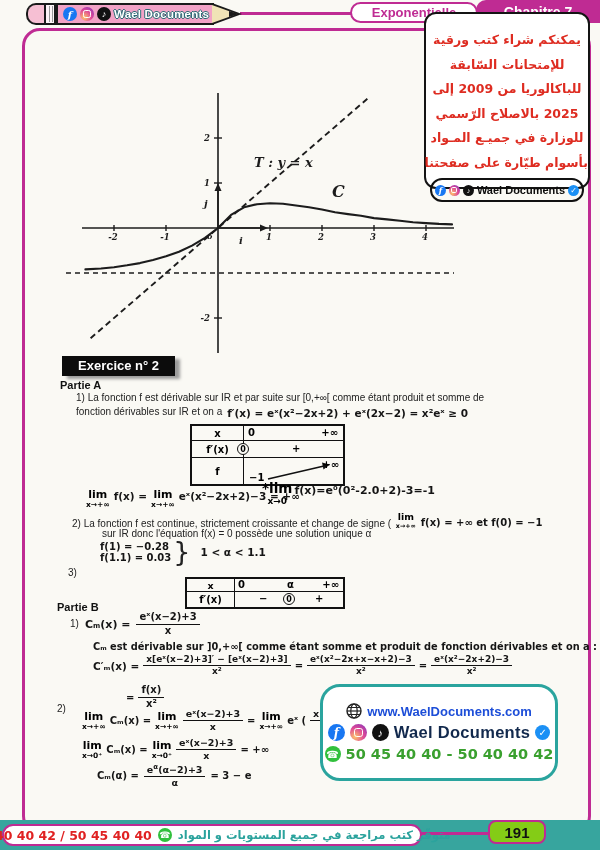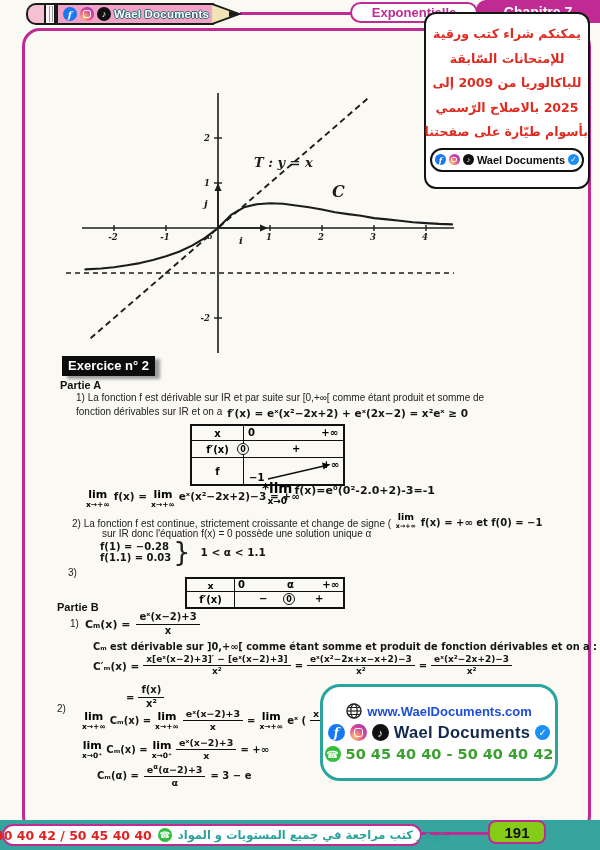--- a/index.html
+++ b/index.html
@@ -18,21 +18,21 @@
           text-shadow:-1px 0 #2b6a74,1px 0 #2b6a74,0 -1px #2b6a74,0 1px #2b6a74;}
   .tipb{left:186px;top:0;width:30px;height:22px;background:#1a1a1a;clip-path:polygon(0 0,100% 50%,0 100%);}
   .tip{left:186px;top:2px;width:25px;height:18px;background:#f0e3b6;clip-path:polygon(0 0,100% 50%,0 100%);}
   .tipend{left:203px;top:8px;width:10px;height:6px;background:#1a1a1a;clip-path:polygon(0 0,100% 50%,0 100%);}
   .hline{top:12px;height:3px;background:#bf2b93;z-index:5;}
   .lesson{left:350px;top:2px;width:128px;height:21px;background:#fff;border:2.5px solid #bf2b93;border-radius:11px;z-index:6;
           display:flex;align-items:center;justify-content:center;color:#bf2b93;font-weight:bold;font-size:13px;box-sizing:border-box;}
   .chapter{left:476px;top:0;width:124px;height:23px;background:#bf2b93;border-radius:10px 0 0 10px;z-index:5;
            display:flex;align-items:center;justify-content:center;color:#fff;font-weight:bold;font-size:14px;}
   
-  .promo{left:424px;top:12px;width:166px;height:177px;background:#fff;border:2.6px solid #141414;border-radius:12px;z-index:7;box-sizing:border-box;padding-top:8px;}
+  .promo{left:424px;top:12px;width:166px;height:177px;background:#fff;border:2.6px solid #141414;border-radius:12px;z-index:7;box-sizing:border-box;padding-top:14px;}
   .ar{font-family:"DejaVu Sans",sans-serif;}
   .promo-line{direction:rtl;text-align:center;font-weight:bold;font-size:12.5px;line-height:24.5px;color:#de2c21;white-space:nowrap;}
   .promo-badge{margin:3px auto 0;width:150px;height:20px;border:2.2px solid #111;border-radius:999px;display:flex;align-items:center;justify-content:center;gap:3px;}
   .promo-badge .bb{font-weight:bold;font-size:11px;color:#0d0d0d;white-space:nowrap;}
   
   .ic{border-radius:50%;display:flex;align-items:center;justify-content:center;flex:none;}
   .fbi{background:#1877f2;color:#fff;font-family:"DejaVu Serif",serif;font-style:italic;font-weight:bold;}
   .igi{background:radial-gradient(circle at 30% 75%,#fdc468,#df4996 50%,#9537b5 85%);position:relative;}
   .igi::after{content:"";position:absolute;inset:23%;border:1.4px solid #fff;border-radius:30%;}
   .tki{background:#111;color:#fff;}
@@ -45,21 +45,21 @@
   #graph-svg .dash{stroke:#1c1c1c;stroke-width:1.7;stroke-dasharray:5 4;}
   #graph-svg .dash2{stroke:#1c1c1c;stroke-width:1.9;stroke-dasharray:6 4;}
   #graph-svg .curve{fill:none;stroke:#1c1c1c;stroke-width:2.1;stroke-linejoin:round;stroke-linecap:round;}
   #graph-svg .ticklab{font:italic bold 8.5px "DejaVu Serif",serif;fill:#1c1c1c;}
   #graph-svg .tlab{font:italic bold 13px "DejaVu Serif",serif;fill:#1c1c1c;}
   #graph-svg .clab{font:italic bold 16px "DejaVu Serif",serif;fill:#1c1c1c;}
   #graph-svg .ulab{font:italic bold 10px "DejaVu Serif",serif;fill:#1c1c1c;}
   #graph-svg .olab{font:italic bold 8px "DejaVu Serif",serif;fill:#1c1c1c;}
   
   .z2{z-index:2;}
-  .extitle{left:62px;top:356px;background:#0c0c0c;color:#fff;font-weight:bold;font-size:13px;padding:2px 6px 3px;box-shadow:5px 3px 3px #9b9b9b;}
+  .extitle{left:62px;top:356px;background:#0c0c0c;color:#fff;font-weight:bold;font-size:13px;padding:2px 16px 3px;box-shadow:5px 3px 3px #9b9b9b;}
   .plabel{font-weight:bold;font-size:11px;color:#111;}
   .prose{font-weight:normal;font-size:10px;color:#222;white-space:nowrap;line-height:14px;}
   .math{font-family:"DejaVu Sans",sans-serif;font-weight:bold;color:#151515;white-space:nowrap;}
   .m10{font-size:10px;}.m105{font-size:10.5px;}.m11{font-size:11px;}.m125{font-size:11px;}
   .row{display:flex;align-items:center;}
   .rowe{display:flex;align-items:flex-end;}
   .lim{display:inline-flex;flex-direction:column;align-items:center;line-height:1;flex:none;}
   .lim .l1{font-family:"DejaVu Sans",sans-serif;font-weight:bold;font-size:11px;}
   .lim .l2{font-family:"DejaVu Sans",sans-serif;font-weight:bold;font-size:7.5px;margin-top:1px;}
   .lim.big .l1{font-size:13.5px;}.lim.big .l2{font-size:9px;}
@@ -119,20 +119,21 @@
 </div>
 <div class="abs hline" style="left:240px;width:114px;"></div>
 <div class="abs chapter">Chapitre 7</div>
 <div class="abs lesson">Exponentielle</div>
 
 <div class="abs promo">
   <div class="promo-line ar">يمكنكم شراء كتب ورقية</div>
   <div class="promo-line ar">للإمتحانات السّابقة</div>
   <div class="promo-line ar">للباكالوريا من 2009 إلى</div>
   <div class="promo-line ar">2025 بالاصلاح الرّسمي</div>
+  <div class="promo-line ar">للوزارة في جميـع المـواد</div>
   <div class="promo-line ar">بأسوام طيّارة على صفحتنا</div>
   <div class="promo-badge">
     <span class="ic fbi" style="width:11px;height:11px;font-size:8px;">f</span>
     <span class="ic igi" style="width:11px;height:11px;"></span>
     <span class="ic tki" style="width:11px;height:11px;font-size:7px;">♪</span>
     <span class="bb">Wael Documents</span>
     <span class="ic vfi" style="width:11px;height:11px;font-size:8px;">✓</span>
   </div>
 </div>
 

